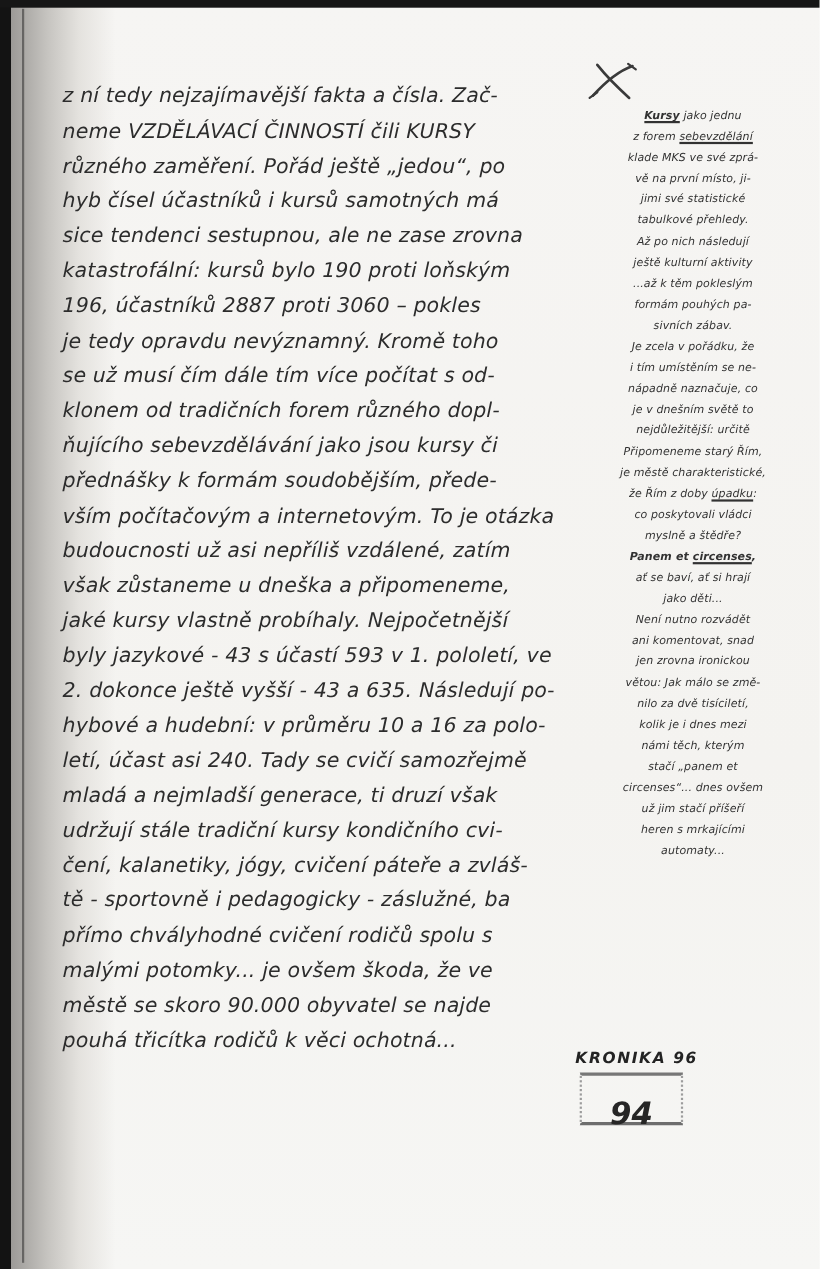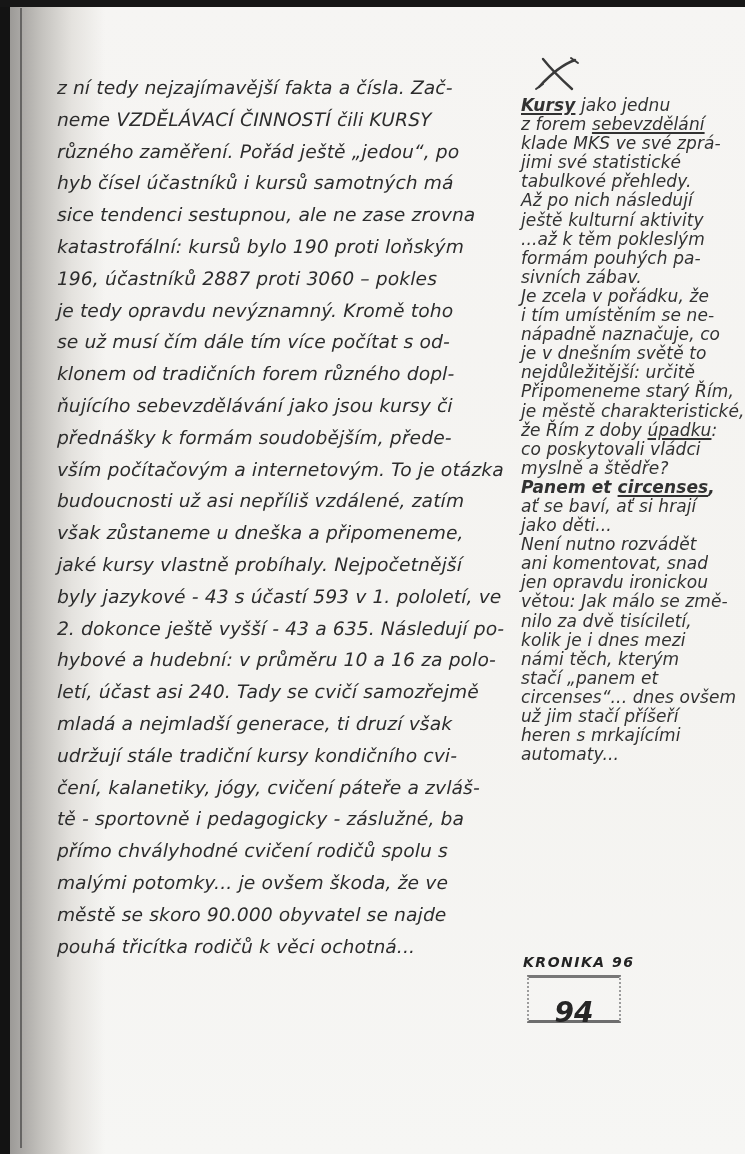--- a/index.html
+++ b/index.html
@@ -24,21 +24,21 @@
   .hline{
     font-size:18.5px;line-height:31.8px;white-space:nowrap;
     letter-spacing:.2px;transform:skewX(-1deg);
   }
 
   
   .margin-col{
     position:absolute;left:521px;top:96px;width:218px;
     color:#323232;font-style:italic;
   }
-  .mline{font-size:17px;line-height:19.1px;white-space:nowrap;letter-spacing:.1px;}
+  .mline{font-size:10px;line-height:19.1px;white-space:nowrap;letter-spacing:.1px;text-align:center;}
   .mline .u{text-decoration:underline;text-decoration-thickness:2px;text-underline-offset:2px;}
   .mline .b{font-weight:bold;}
 
   .x-mark{position:absolute;left:534px;top:56px;width:46px;height:38px;}
 
   .stamp{
     position:absolute;left:523px;top:954px;
     font-weight:bold;font-size:14px;letter-spacing:1.5px;color:#232323;font-style:italic;
   }
   .pagenum-box{
@@ -93,20 +93,21 @@
       <div class="hline">přímo chvályhodné cvičení rodičů spolu s</div>
       <div class="hline">malými potomky... je ovšem škoda, že ve</div>
       <div class="hline">městě se skoro 90.000 obyvatel se najde</div>
       <div class="hline">pouhá třicítka rodičů k věci ochotná...</div>
     </div>
 
   <div class="margin-col">
       <div class="mline"><span class="u b">Kursy</span><span> jako jednu</span></div>
       <div class="mline"><span>z forem </span><span class="u">sebevzdělání</span></div>
       <div class="mline"><span>klade MKS ve své zprá-</span></div>
+      <div class="mline"><span>vě na první místo, ji-</span></div>
       <div class="mline"><span>jimi své statistické</span></div>
       <div class="mline"><span>tabulkové přehledy.</span></div>
       <div class="mline"><span>Až po nich následují</span></div>
       <div class="mline"><span>ještě kulturní aktivity</span></div>
       <div class="mline"><span>...až k těm pokleslým</span></div>
       <div class="mline"><span>formám pouhých pa-</span></div>
       <div class="mline"><span>sivních zábav.</span></div>
       <div class="mline"><span>Je zcela v pořádku, že</span></div>
       <div class="mline"><span>i tím umístěním se ne-</span></div>
       <div class="mline"><span>nápadně naznačuje, co</span></div>
@@ -115,21 +116,21 @@
       <div class="mline"><span>Připomeneme starý Řím,</span></div>
       <div class="mline"><span>je městě charakteristické,</span></div>
       <div class="mline"><span>že Řím z doby </span><span class="u">úpadku</span><span>:</span></div>
       <div class="mline"><span>co poskytovali vládci</span></div>
       <div class="mline"><span>myslně a štědře?</span></div>
       <div class="mline"><span class="b">Panem et </span><span class="u b">circenses</span><span class="b">,</span></div>
       <div class="mline"><span>ať se baví, ať si hrají</span></div>
       <div class="mline"><span>jako děti...</span></div>
       <div class="mline"><span>Není nutno rozvádět</span></div>
       <div class="mline"><span>ani komentovat, snad</span></div>
-      <div class="mline"><span>jen opravdu ironickou</span></div>
+      <div class="mline"><span>jen zrovna ironickou</span></div>
       <div class="mline"><span>větou: Jak málo se změ-</span></div>
       <div class="mline"><span>nilo za dvě tisíciletí,</span></div>
       <div class="mline"><span>kolik je i dnes mezi</span></div>
       <div class="mline"><span>námi těch, kterým</span></div>
       <div class="mline"><span>stačí „panem et</span></div>
       <div class="mline"><span>circenses“... dnes ovšem</span></div>
       <div class="mline"><span>už jim stačí příšeří</span></div>
       <div class="mline"><span>heren s mrkajícími</span></div>
       <div class="mline"><span>automaty...</span></div>
     </div>

